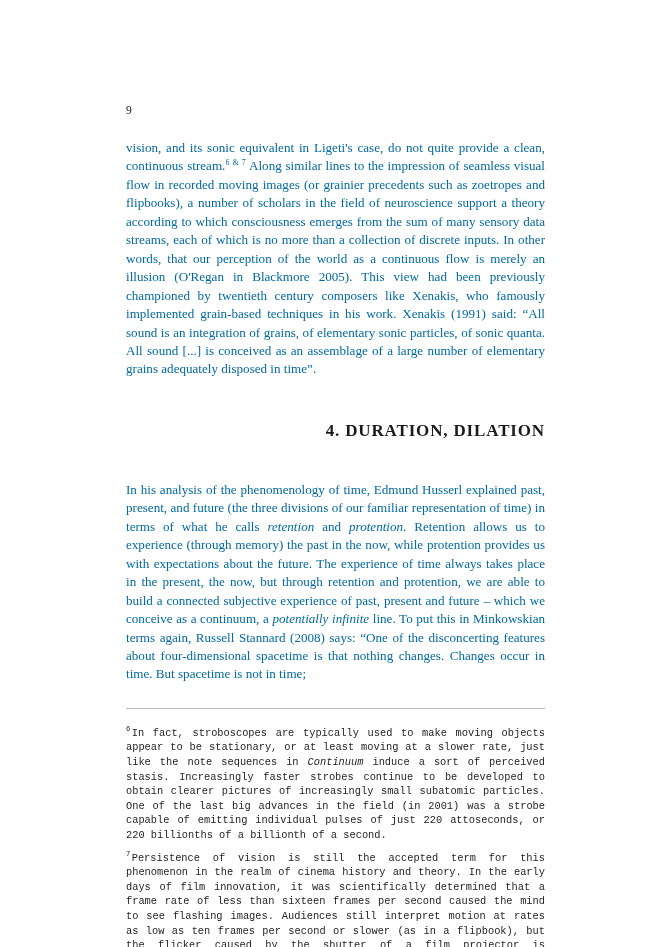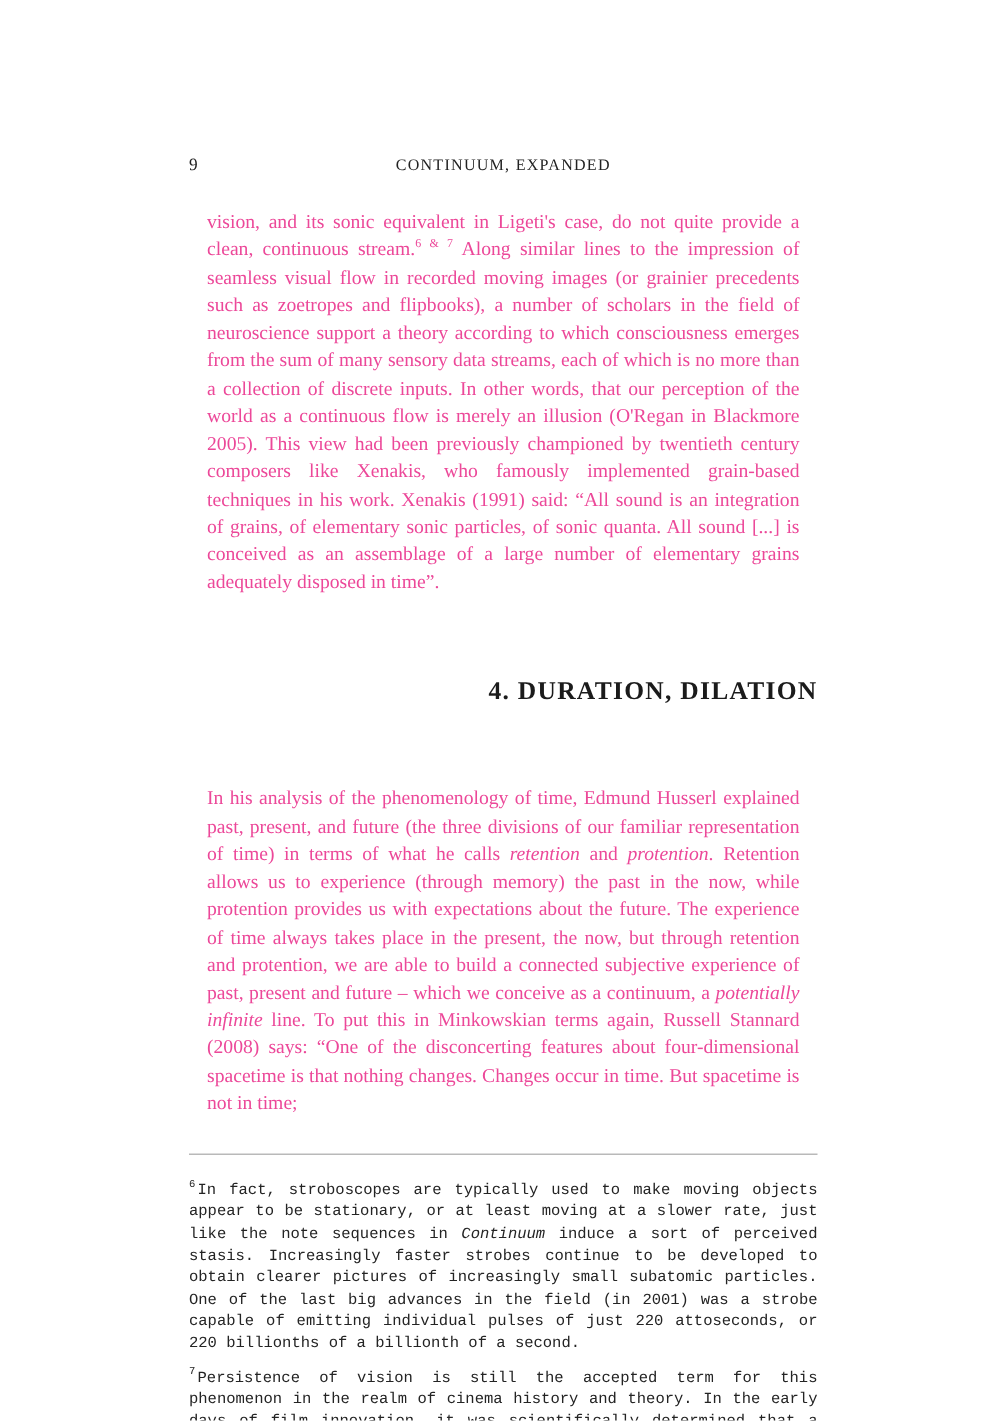--- a/index.html
+++ b/index.html
@@ -44,26 +44,26 @@
     letter-spacing: 0.85px;
     color: #222;
     margin-left: -40px;
   }
 
   
   .body-block {
     margin-top: 19px;
   }
   p.body-par {
-    margin: 12px;
+    margin: 0;
     font-size: 13.1px;
     line-height: 18.45px;
     text-align: justify;
     text-justify: inter-word;
-    color: #ec4899;
+    color: #0369a1;
     hyphens: manual;
   }
 
   .sec-heading {
     text-align: right;
     font-size: 17px;
     letter-spacing: 0.85px;
     color: #1b1b1b;
     margin: 0;
     padding-top: 42px;
@@ -114,21 +114,20 @@
     margin-right: 1.5px;
   }
 </style>
 </head>
 <body>
 
 <div class="page">
 
   <div class="running-head">
     <span class="folio">9</span>
-    <span class="head-title">CONTINUUM, EXPANDED</span>
   </div>
 
   <div class="body-block">
 
     <p class="body-par"><span>vision, and its sonic equivalent in Ligeti's case, do not quite provide a clean, continuous stream.</span><sup class="fn-ref">6 &amp; 7</sup><span> Along similar lines to the impression of seamless visual flow in recorded moving images (or grainier precedents such as zoetropes and flipbooks), a number of scholars in the field of neuroscience support a theory according to which consciousness emerges from the sum of many sensory data streams, each of which is no more than a collection of discrete inputs. In other words, that our perception of the world as a continuous flow is merely an illusion (O'Regan in Blackmore 2005). This view had been previously championed by twentieth century composers like Xenakis, who famously implemented grain-based techniques in his work. Xenakis (1991) said: “All sound is an integration of grains, of elementary sonic particles, of sonic quanta. All sound [...] is conceived as an assemblage of a large number of elementary grains adequately disposed in time”.</span></p>
 
     <h2 class="sec-heading">4. DURATION, DILATION</h2>
 
     <p class="body-par par-two"><span>In his analysis of the phenomenology of time, Edmund Husserl explained past, present, and future (the three divisions of our familiar representation of time) in terms of what he calls </span><em>retention</em><span> and </span><em>protention</em><span>. Retention allows us to experience (through memory) the past in the now, while protention provides us with expectations about the future. The experience of time always takes place in the present, the now, but through retention and protention, we are able to build a connected subjective experience of past, present and future – which we conceive as a continuum, a </span><em>potentially infinite</em><span> line. To put this in Minkowskian terms again, Russell Stannard (2008) says: “One of the disconcerting features about four-dimensional spacetime is that nothing changes. Changes occur in time. But spacetime is not in time;</span></p>
 

